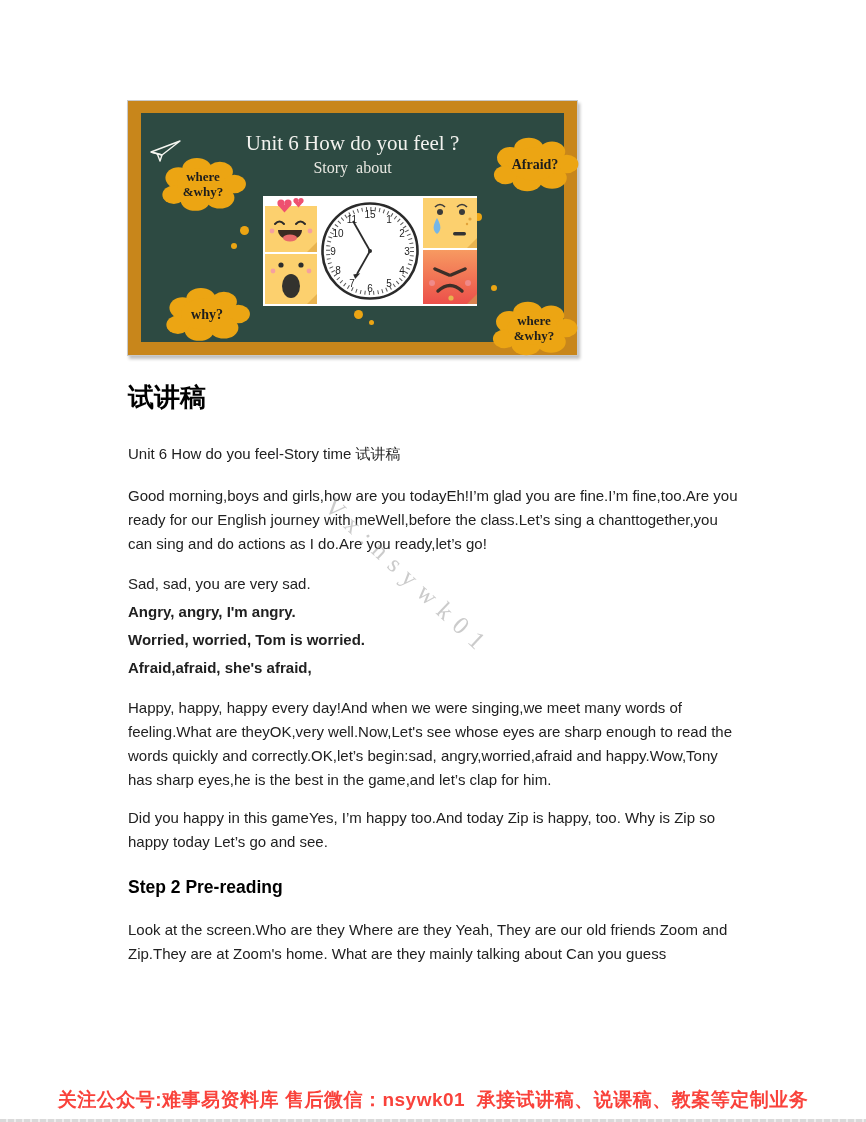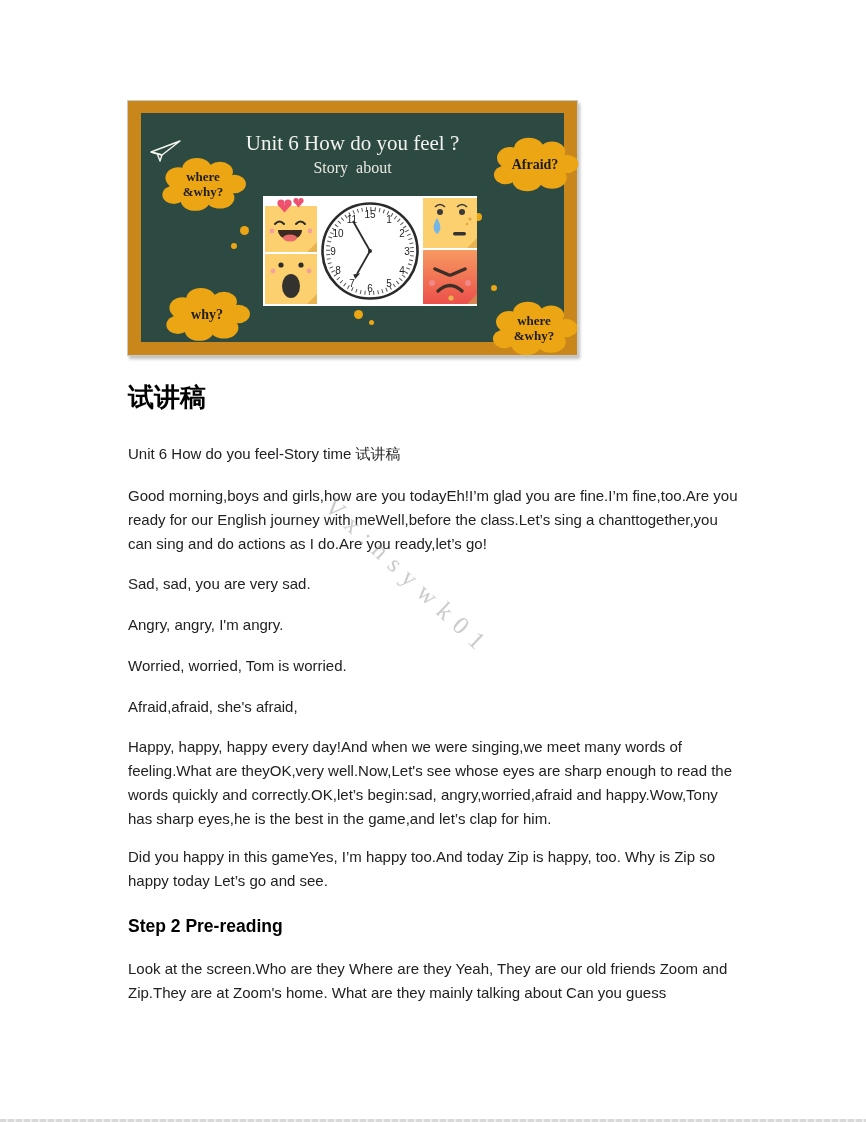--- a/index.html
+++ b/index.html
@@ -57,21 +57,21 @@
     font-size:10px;color:#222;font-family:"Liberation Sans",sans-serif;
   }
 
   
   .doc{position:absolute;left:128px;top:382px;width:614px;}
   .doc-heading{font-size:26px;line-height:30px;font-weight:bold;color:#000;margin:0;}
   .doc-intro{font-size:15px;line-height:20px;margin:32px 0 0 0;}
   .sec-heading{font-size:17.5px;line-height:22px;font-weight:bold;color:#000;margin:24px 0 0 0;}
   .para{font-size:15px;line-height:24px;margin:16px 0 0 0;}
   .para.first{margin-top:20px;}
-  .para.tight{margin-top:17px;}
+  .para.tight{margin-top:4px;font-weight:bold;}
   .para.last-gap{margin-top:14px;}
 
   
   .watermark{
     position:absolute;left:338px;top:492px;
     transform:rotate(43deg);transform-origin:left top;
     font-size:25px;letter-spacing:9px;color:rgba(160,160,160,0.55);
     font-family:"Liberation Serif", serif;pointer-events:none;white-space:pre;
   }
 
@@ -281,15 +281,16 @@
     <p class="para tight">Afraid,afraid, she's afraid,</p>
     <p class="para">Happy, happy, happy every day!And when we were singing,we meet many words of feeling.What are theyOK,very well.Now,Let's see whose eyes are sharp enough to read the words quickly and correctly.OK,let’s begin:sad, angry,worried,afraid and happy.Wow,Tony has sharp eyes,he is the best in the game,and let’s clap for him.</p>
     <p class="para last-gap">Did you happy in this gameYes, I’m happy too.And today Zip is happy, too. Why is Zip so happy today Let’s go and see.</p>
 
     <h2 class="sec-heading" style="margin-top:22px;">Step 2 Pre-reading</h2>
     <p class="para first">Look at the screen.Who are they Where are they Yeah, They are our old friends Zoom and Zip.They are at Zoom's home. What are they mainly talking about Can you guess</p>
   </div>
 
   <div class="watermark">Vx:nsywk01</div>
 
+  <div class="footer">关注公众号:难事易资料库 售后微信：nsywk01  承接试讲稿、说课稿、教案等定制业务</div>
   <div class="bottom-rule"></div>
 
 </div>
 
 </body></html>

